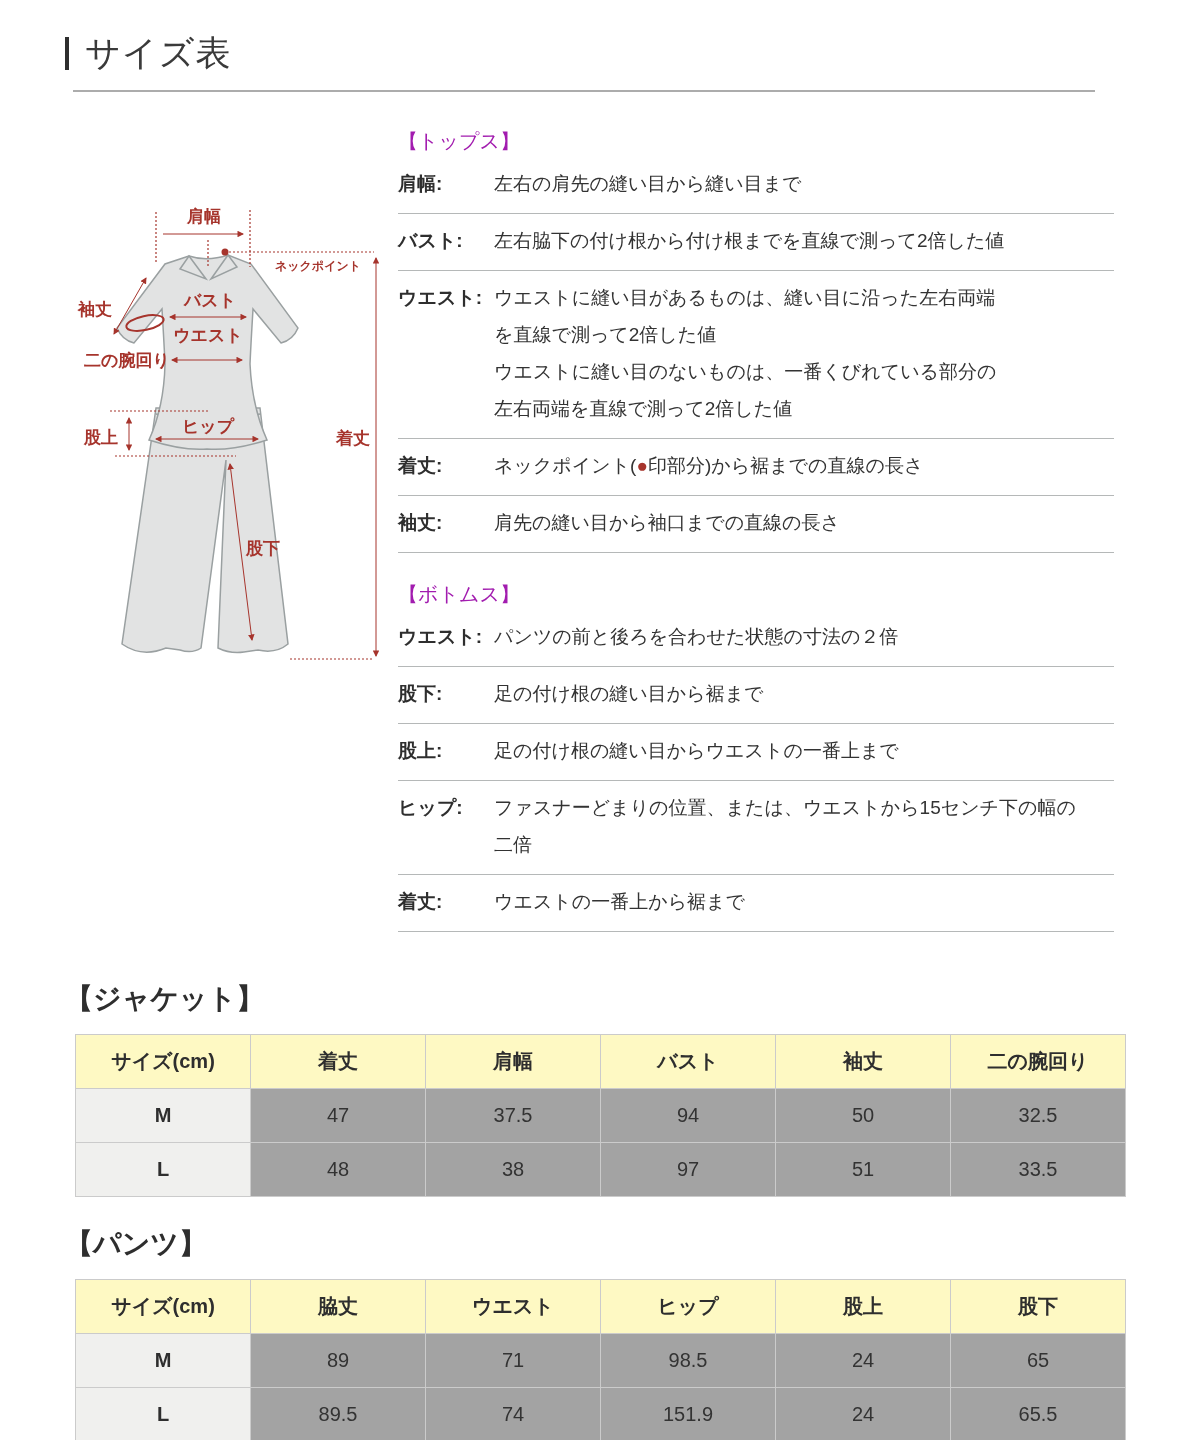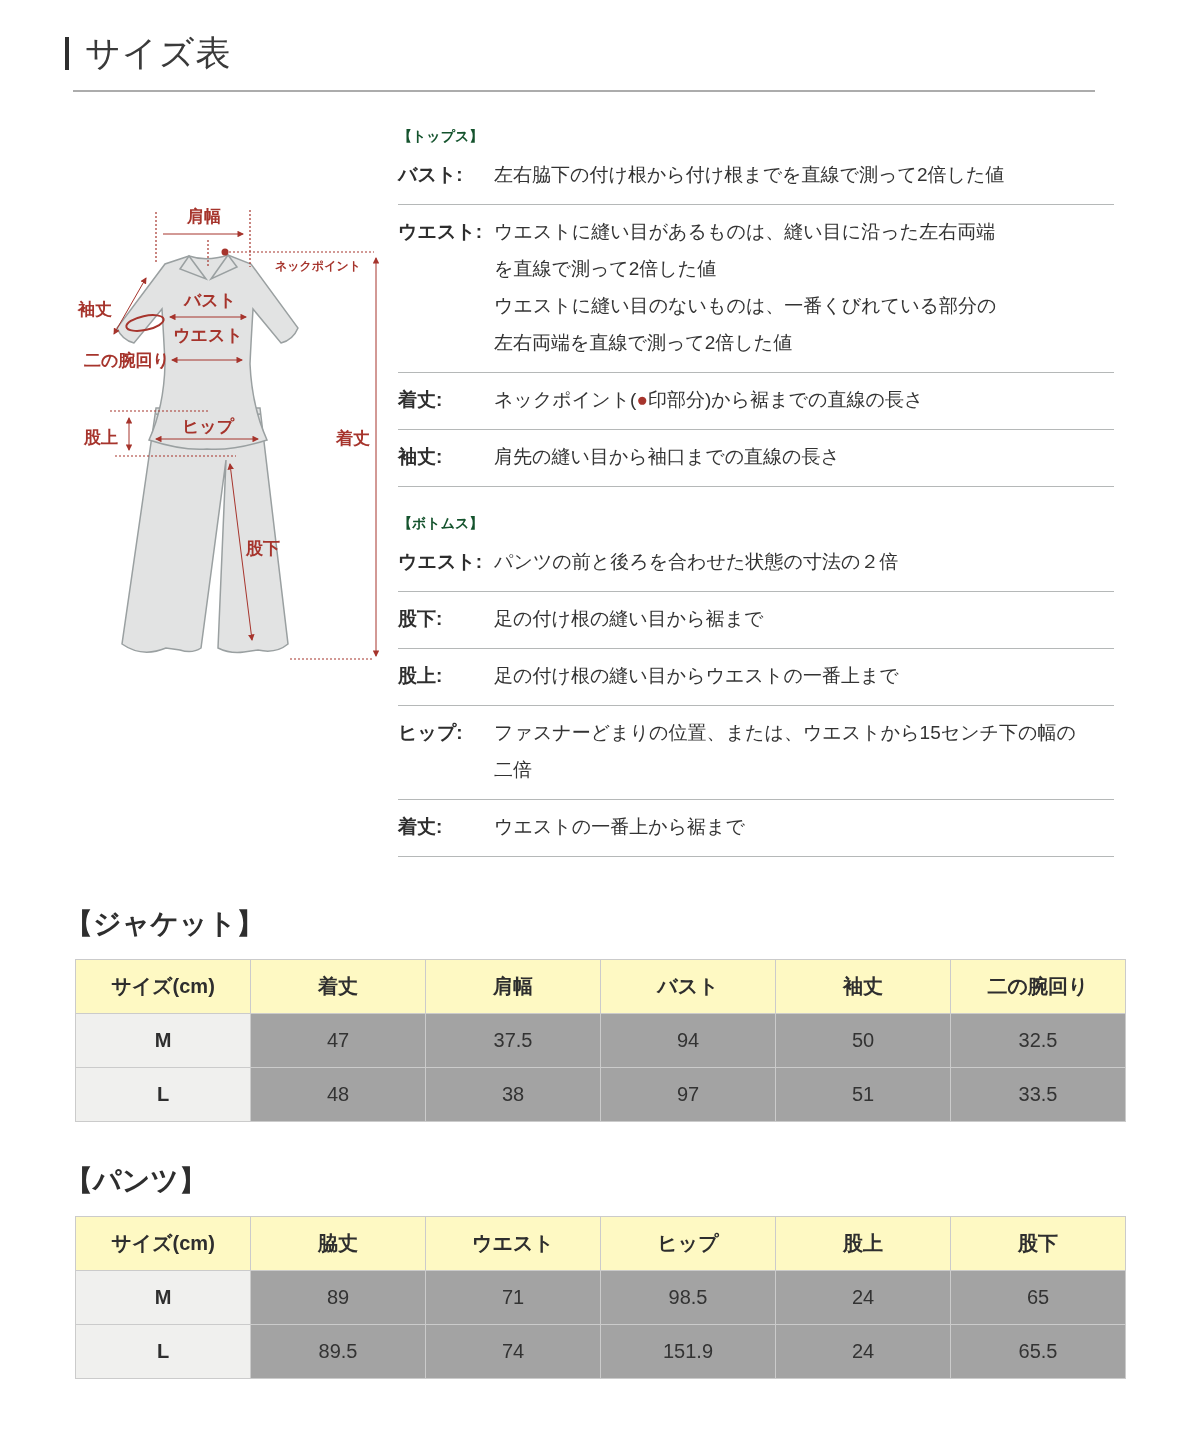--- a/index.html
+++ b/index.html
@@ -13,30 +13,30 @@
   .page-header { margin:30px 65px 0 65px; }
   .title-row { display:flex; align-items:center; }
   .title-bar { width:4px; height:33px; background:#2e2e2e; margin-right:16px; }
   .page-title { font-size:35px; font-weight:400; color:#3a3a3a; margin:0; letter-spacing:1px; }
   .header-rule { border:none; border-top:2px solid #acacac; margin:13px 0 0 8px; width:1022px; }
 
   
   .main { display:flex; margin-left:68px; }
   .diagram-wrap { width:330px; flex-shrink:0; padding-top:90px; }
   .defs { flex:1; max-width:716px; padding-top:36px; }
-  .def-heading { font-size:14px; font-weight:bold; color:#14532d; margin:0 0 2px 0; }
+  .def-heading { font-size:20px; font-weight:normal; color:#a21caf; margin:0 0 2px 0; }
   .def-heading.bottoms { margin-top:28px; }
   .def-row { display:flex; font-size:19px; line-height:37px; padding:8px 0 11px 0; border-bottom:1px solid #b5b8b8; }
   .def-term { width:96px; flex-shrink:0; font-weight:bold; color:#2e2e2e; }
   .def-desc { flex:1; white-space:pre-line; color:#333; }
   .red-dot { color:#a6342c; }
 
   
   .table-heading { font-size:28px; font-weight:bold; color:#2e2e2e; margin:48px 0 16px 65px; }
-  .table-heading.pants { margin-top:40px; }
+  .table-heading.pants { margin-top:28px; }
   table.size-table { border-collapse:collapse; margin-left:75px; width:1050px; font-size:20px; table-layout:fixed; }
   table.size-table th, table.size-table td {
     border:1px solid #cbcbcb; height:54px; width:175px;
     text-align:center; vertical-align:middle; padding:0;
   }
   table.size-table th { background:#fef9c3; font-weight:bold; color:#2e2e2e; }
   table.size-table td { background:#a3a3a3; font-weight:400; color:#333; }
   table.size-table td.row-label { background:#f0f0ee; font-weight:bold; color:#2e2e2e; }
 
   
@@ -112,20 +112,24 @@
       <line class="ann-thin" x1="308" y1="76" x2="308" y2="474" marker-start="url(#ah)" marker-end="url(#ah)"></line>
       <line class="dotted" x1="222" y1="477" x2="306" y2="477"></line>
       <text class="lbl" x="285" y="262" text-anchor="middle">着丈</text>
     </svg>
   </div>
 
   <div class="defs">
     <p class="def-heading">【トップス】</p>
 
     <div class="def-row">
+      <span class="def-term">肩幅:</span>
+      <span class="def-desc">左右の肩先の縫い目から縫い目まで</span>
+    </div>
+    <div class="def-row">
       <span class="def-term">バスト:</span>
       <span class="def-desc">左右脇下の付け根から付け根までを直線で測って2倍した値</span>
     </div>
     <div class="def-row">
       <span class="def-term">ウエスト:</span>
       <span class="def-desc">ウエストに縫い目があるものは、縫い目に沿った左右両端
 を直線で測って2倍した値
 ウエストに縫い目のないものは、一番くびれている部分の
 左右両端を直線で測って2倍した値</span>
     </div>

